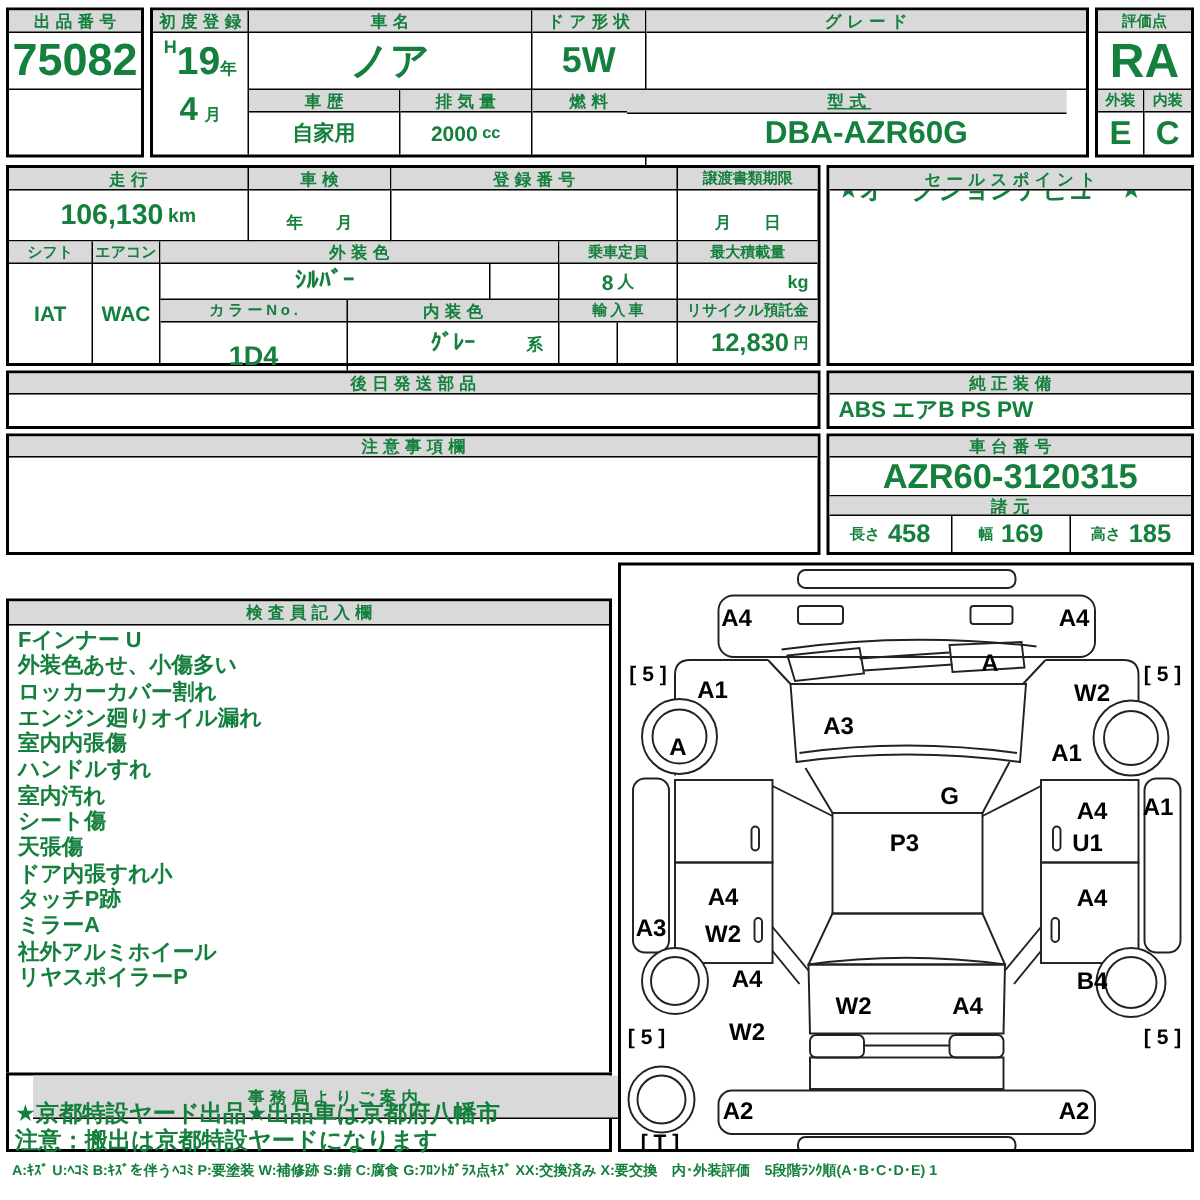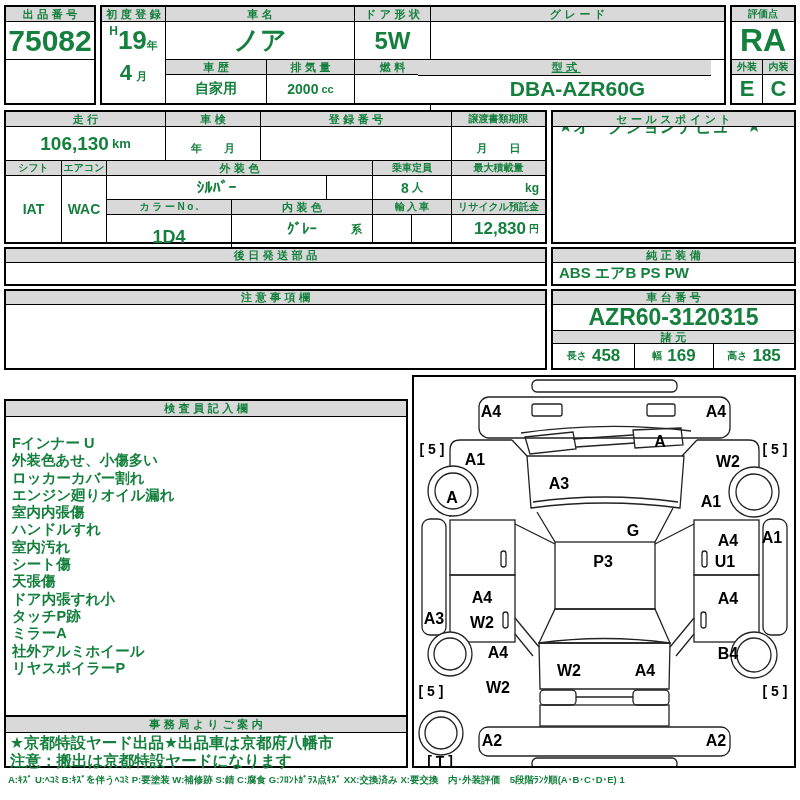--- a/index.html
+++ b/index.html
@@ -13,21 +13,21 @@
   .bb{border-bottom:1px solid #000;} .br{border-right:1px solid #000;}
   .val{display:flex;align-items:center;justify-content:center;font-weight:bold;white-space:nowrap;text-align:right;}
   .big30{font-size:30px;} .big26{font-size:26px;} .big24{font-size:24px;}
   .big22{font-size:22px;} .big20{font-size:14px;} .big18{font-size:18px;}
   .big17{font-size:17px;} .big16{font-size:16px;} .big15{font-size:15px;}
   .unit{font-size:11px;font-weight:bold;margin-left:3px;}
   .small-gray{font-size:11px;font-weight:bold;}
   .reg-era{font-size:12px;font-weight:bold;vertical-align:14px;}
   .reg-yr{font-size:26px;font-weight:bold;}
   .reg-suf{font-size:11px;font-weight:bold;}
-  .lines{padding:18px 6px;}
+  .lines{padding:2px 6px;}
   .insp-line{font-size:14.5px;font-weight:bold;line-height:17.3px;white-space:nowrap;}
   .office-line{font-size:15.5px;font-weight:bold;line-height:18px;white-space:nowrap;}
   .legend{position:absolute;left:8px;top:774px;width:788px;font-size:9.5px;font-weight:bold;white-space:nowrap;}
   svg text{font-family:"Liberation Sans","DejaVu Sans",sans-serif;font-weight:bold;}
   .marker{font-size:16px;} .marker-sm{font-size:14px;}
   .sales-text{padding:3px 5px;font-size:17px;font-weight:bold;}
   .right-pad{justify-content:flex-end;padding-right:6px;}
   .left-pad{justify-content:flex-start;padding-left:6px;}
 </style>
 </head>
@@ -188,21 +188,21 @@
         <div class="insp-line">天張傷</div>
         <div class="insp-line">ドア内張すれ小</div>
         <div class="insp-line">タッチP跡</div>
         <div class="insp-line">ミラーA</div>
         <div class="insp-line">社外アルミホイール</div>
         <div class="insp-line">リヤスポイラーP</div>
       </div>
   </div>
 
   <div class="box" style="left:4px;top:715px;width:404px;height:53px;">
-    <div class="cell hdr bb" style="left:0;top:0;width:400px;height:16px;">事務局よりご案内</div>
+    <div class="cell hdr bb" style="left:16px;top:0;width:400px;height:29px;">事務局よりご案内</div>
     <div class="lines" id="office-lines" style="position:absolute;left:0;top:16px;width:400px;padding:1px 4px;">
         <div class="office-line">★京都特設ヤード出品★出品車は京都府八幡市</div>
         <div class="office-line">注意：搬出は京都特設ヤードになります</div>
       </div>
   </div>
 
   <div class="box" style="left:412px;top:375px;width:384px;height:393px;">
     <svg id="car-svg" width="380" height="389" viewBox="0 0 380 389">
       <g fill="none" stroke="#222" stroke-width="1.3">
 

